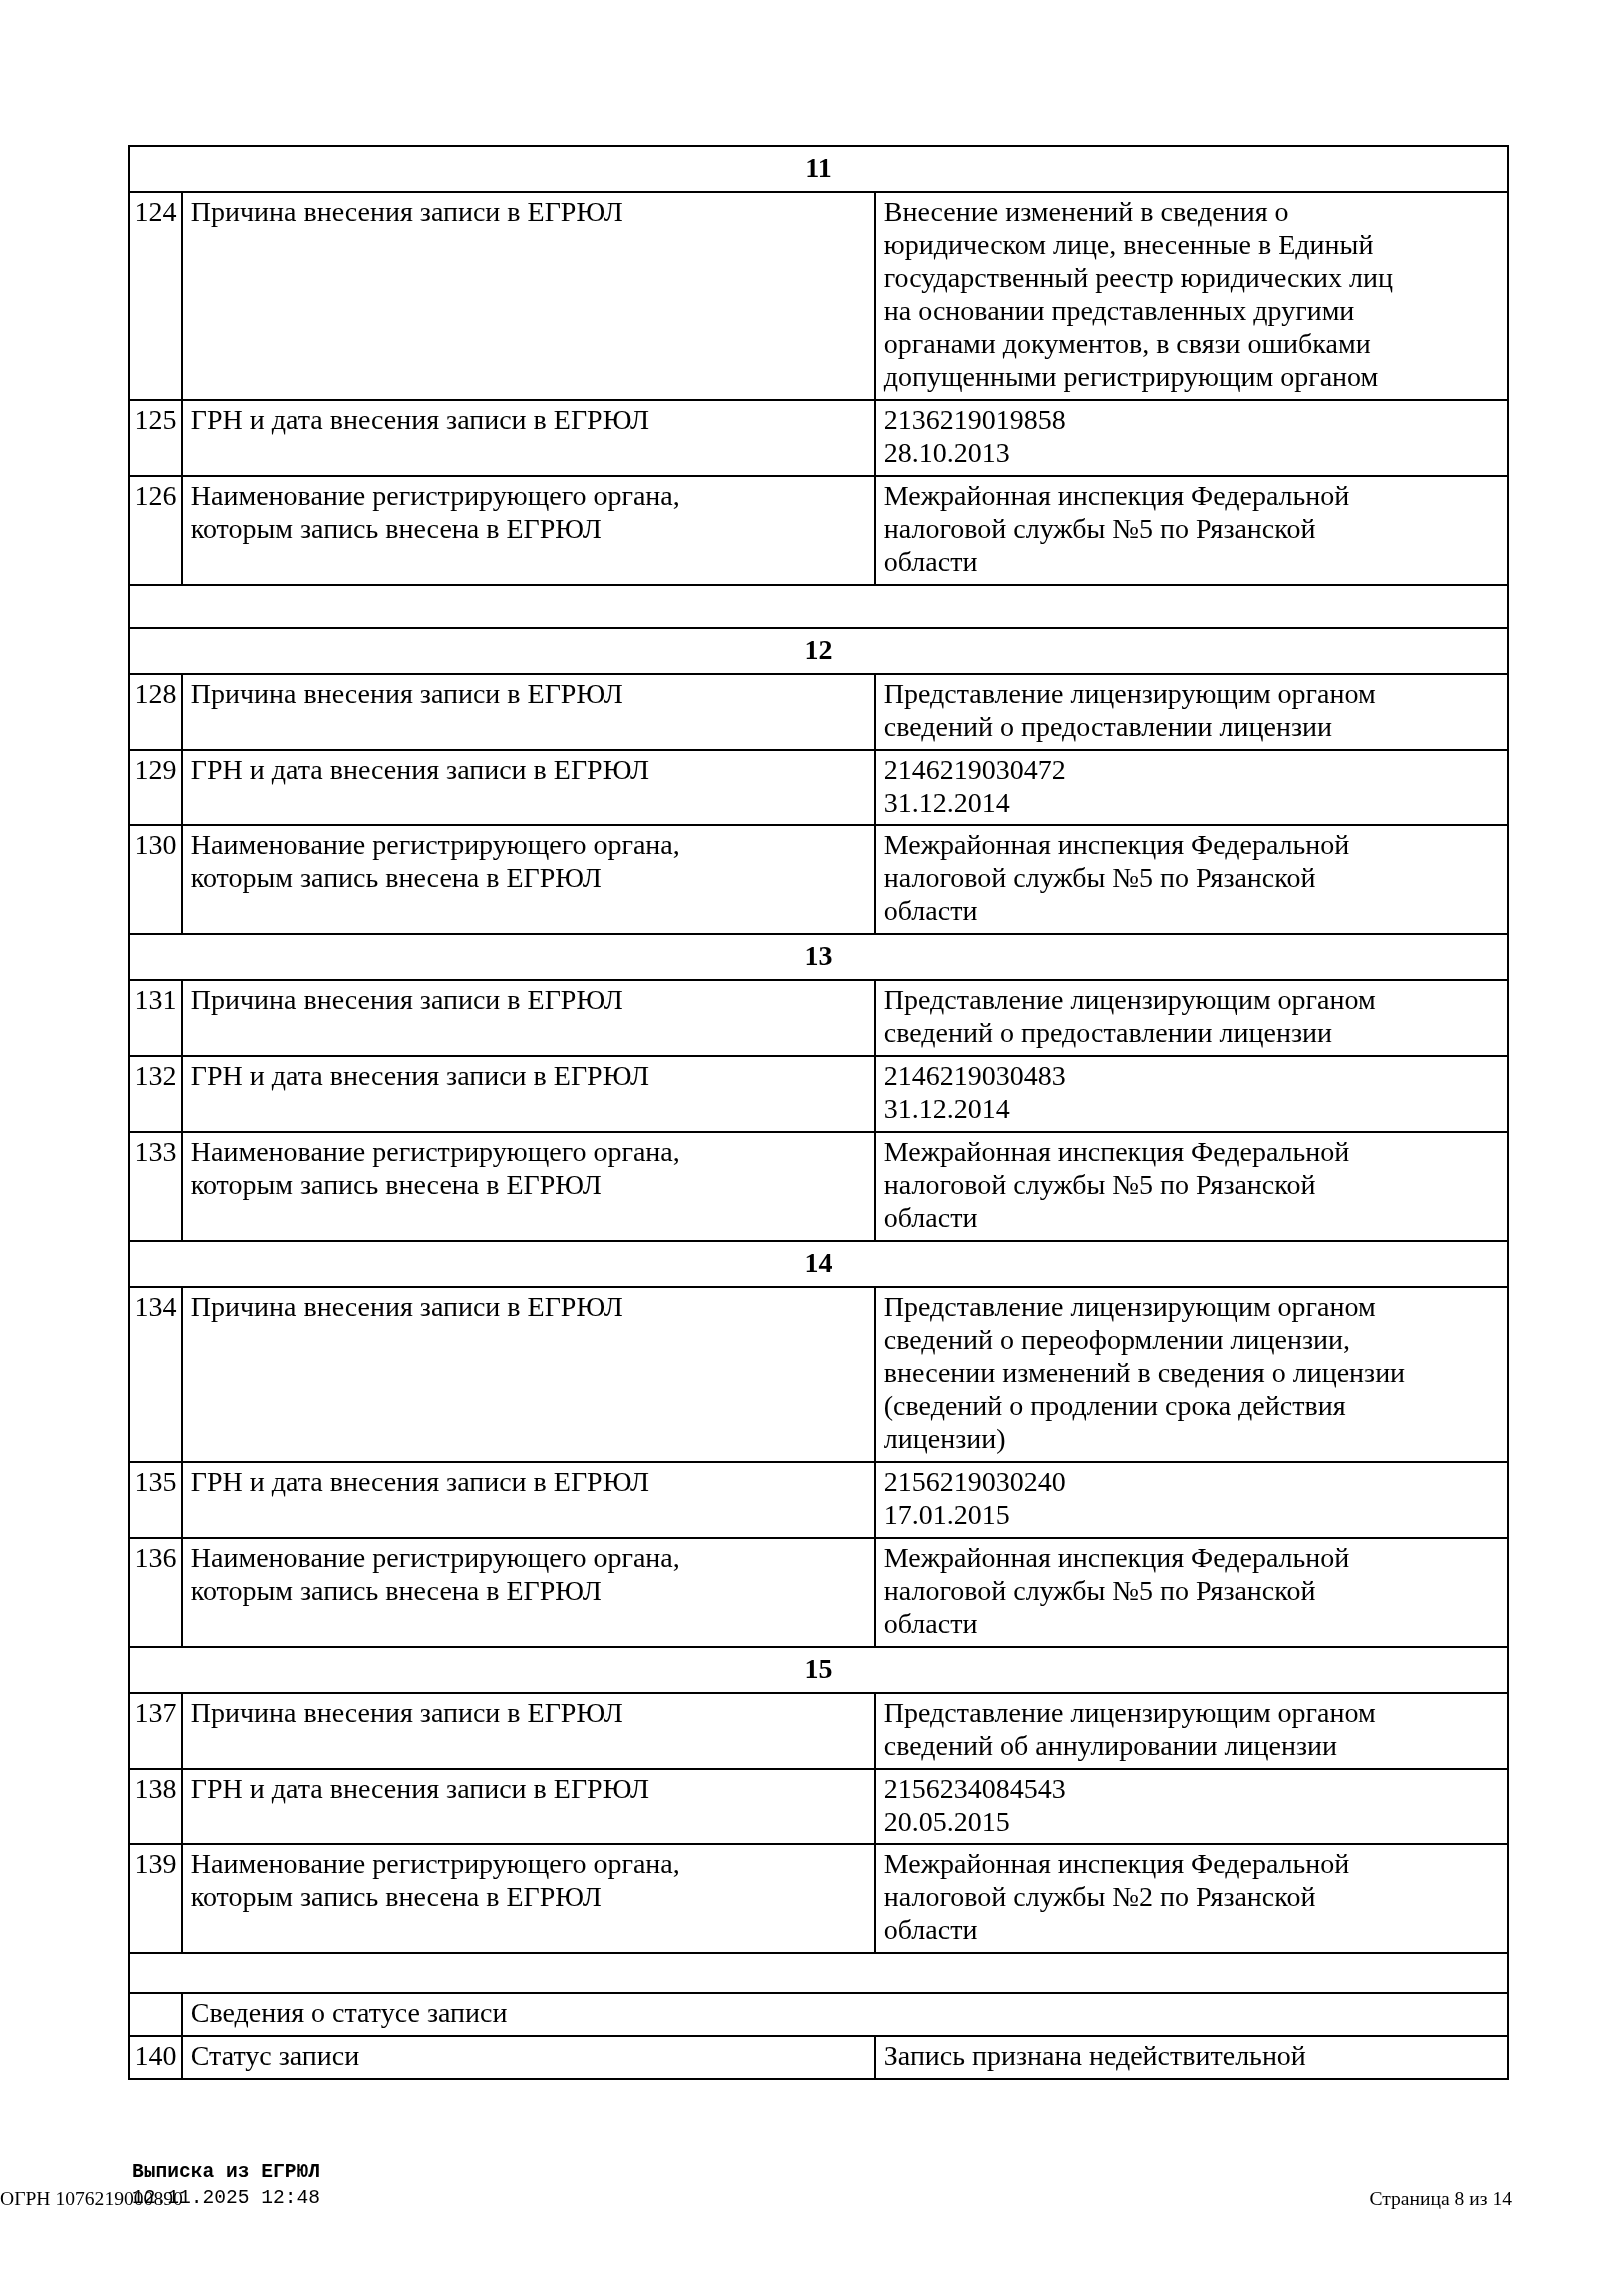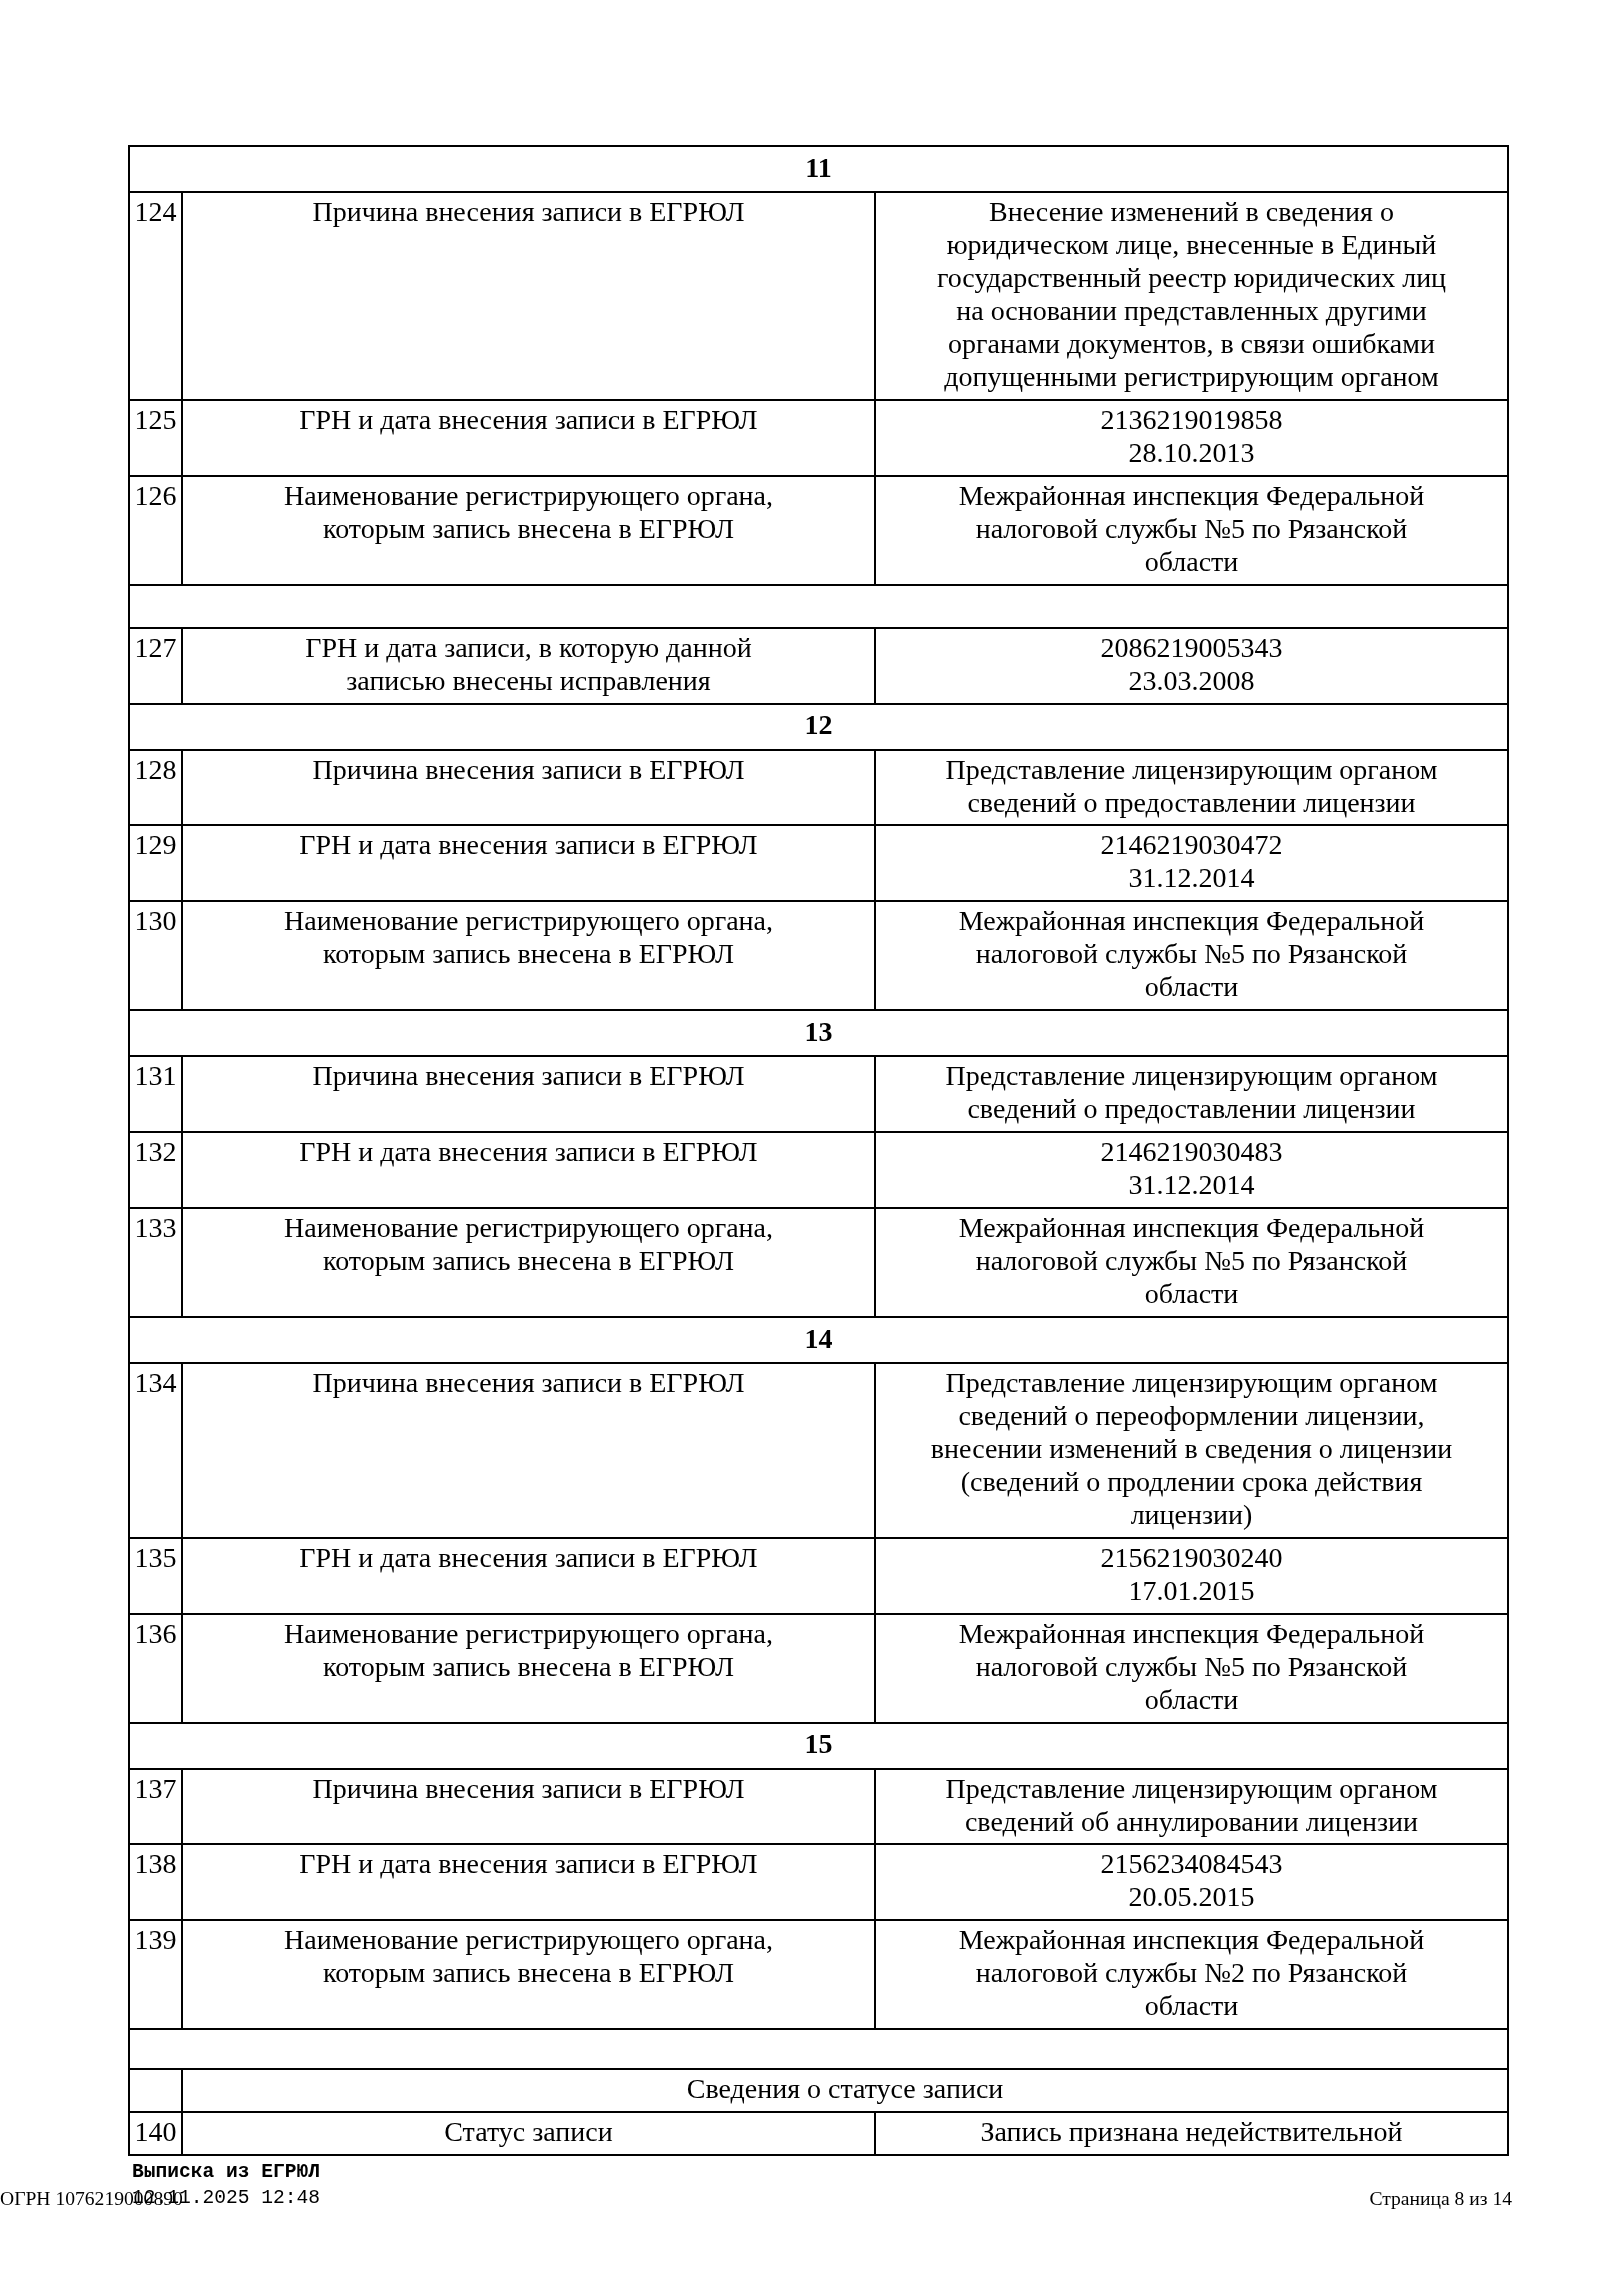--- a/index.html
+++ b/index.html
@@ -20,21 +20,20 @@
     font-size: 28px;
     line-height: 33px;
     margin-top: 32px;
   }
   .doc-table td {
     border: 2px solid #000;
     vertical-align: top;
     padding: 2px 7.8px 5.9px 7.8px;
     white-space: pre-line;
     overflow: hidden;
-    text-align: center;
   }
   .doc-table td.num {
     text-align: center;
     padding: 2px 2px 5.9px 2px;
   }
   .doc-table tr.section-row td {
     text-align: center;
     font-weight: bold;
     height: 46px;
     padding: 3.9px 7.8px;
@@ -83,27 +82,20 @@
     <td class="num">126</td>
     <td>Наименование регистрирующего органа,
 которым запись внесена в ЕГРЮЛ</td>
     <td>Межрайонная инспекция Федеральной
 налоговой службы №5 по Рязанской
 области</td>
   </tr>
   <tr class="spacer-row">
     <td colspan="3"></td>
   </tr>
-  <tr>
-    <td class="num">127</td>
-    <td>ГРН и дата записи, в которую данной
-записью внесены исправления</td>
-    <td>2086219005343
-23.03.2008</td>
-  </tr>
 
   <tr class="section-row">
     <td colspan="3">12</td>
   </tr>
   <tr>
     <td class="num">128</td>
     <td>Причина внесения записи в ЕГРЮЛ</td>
     <td>Представление лицензирующим органом
 сведений о предоставлении лицензии</td>
   </tr>

